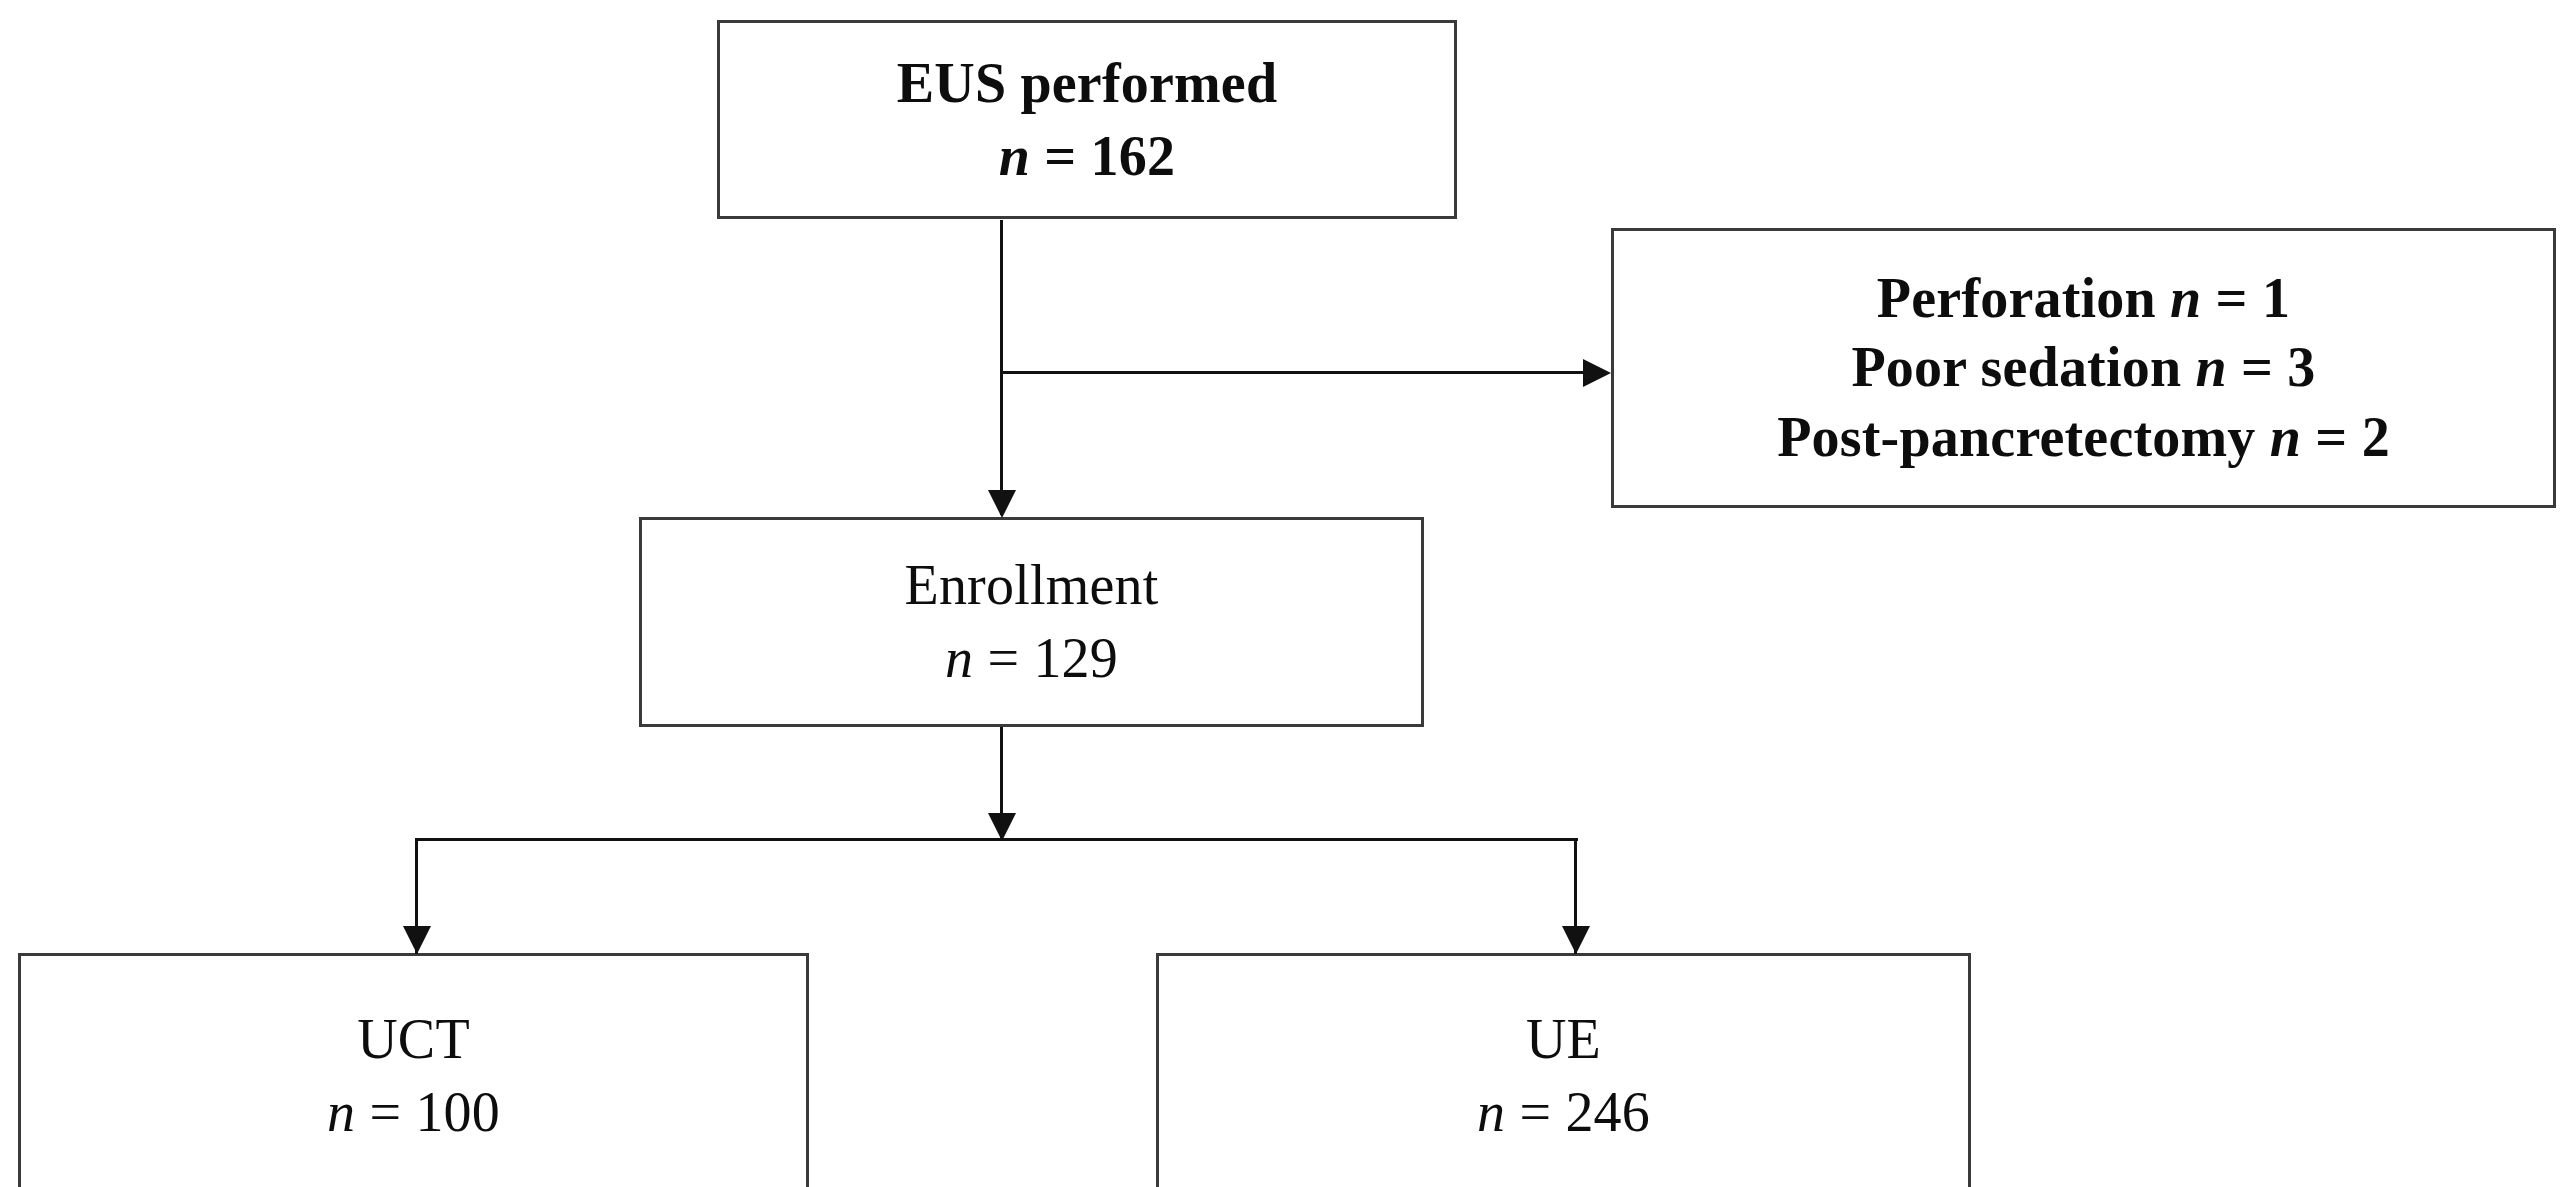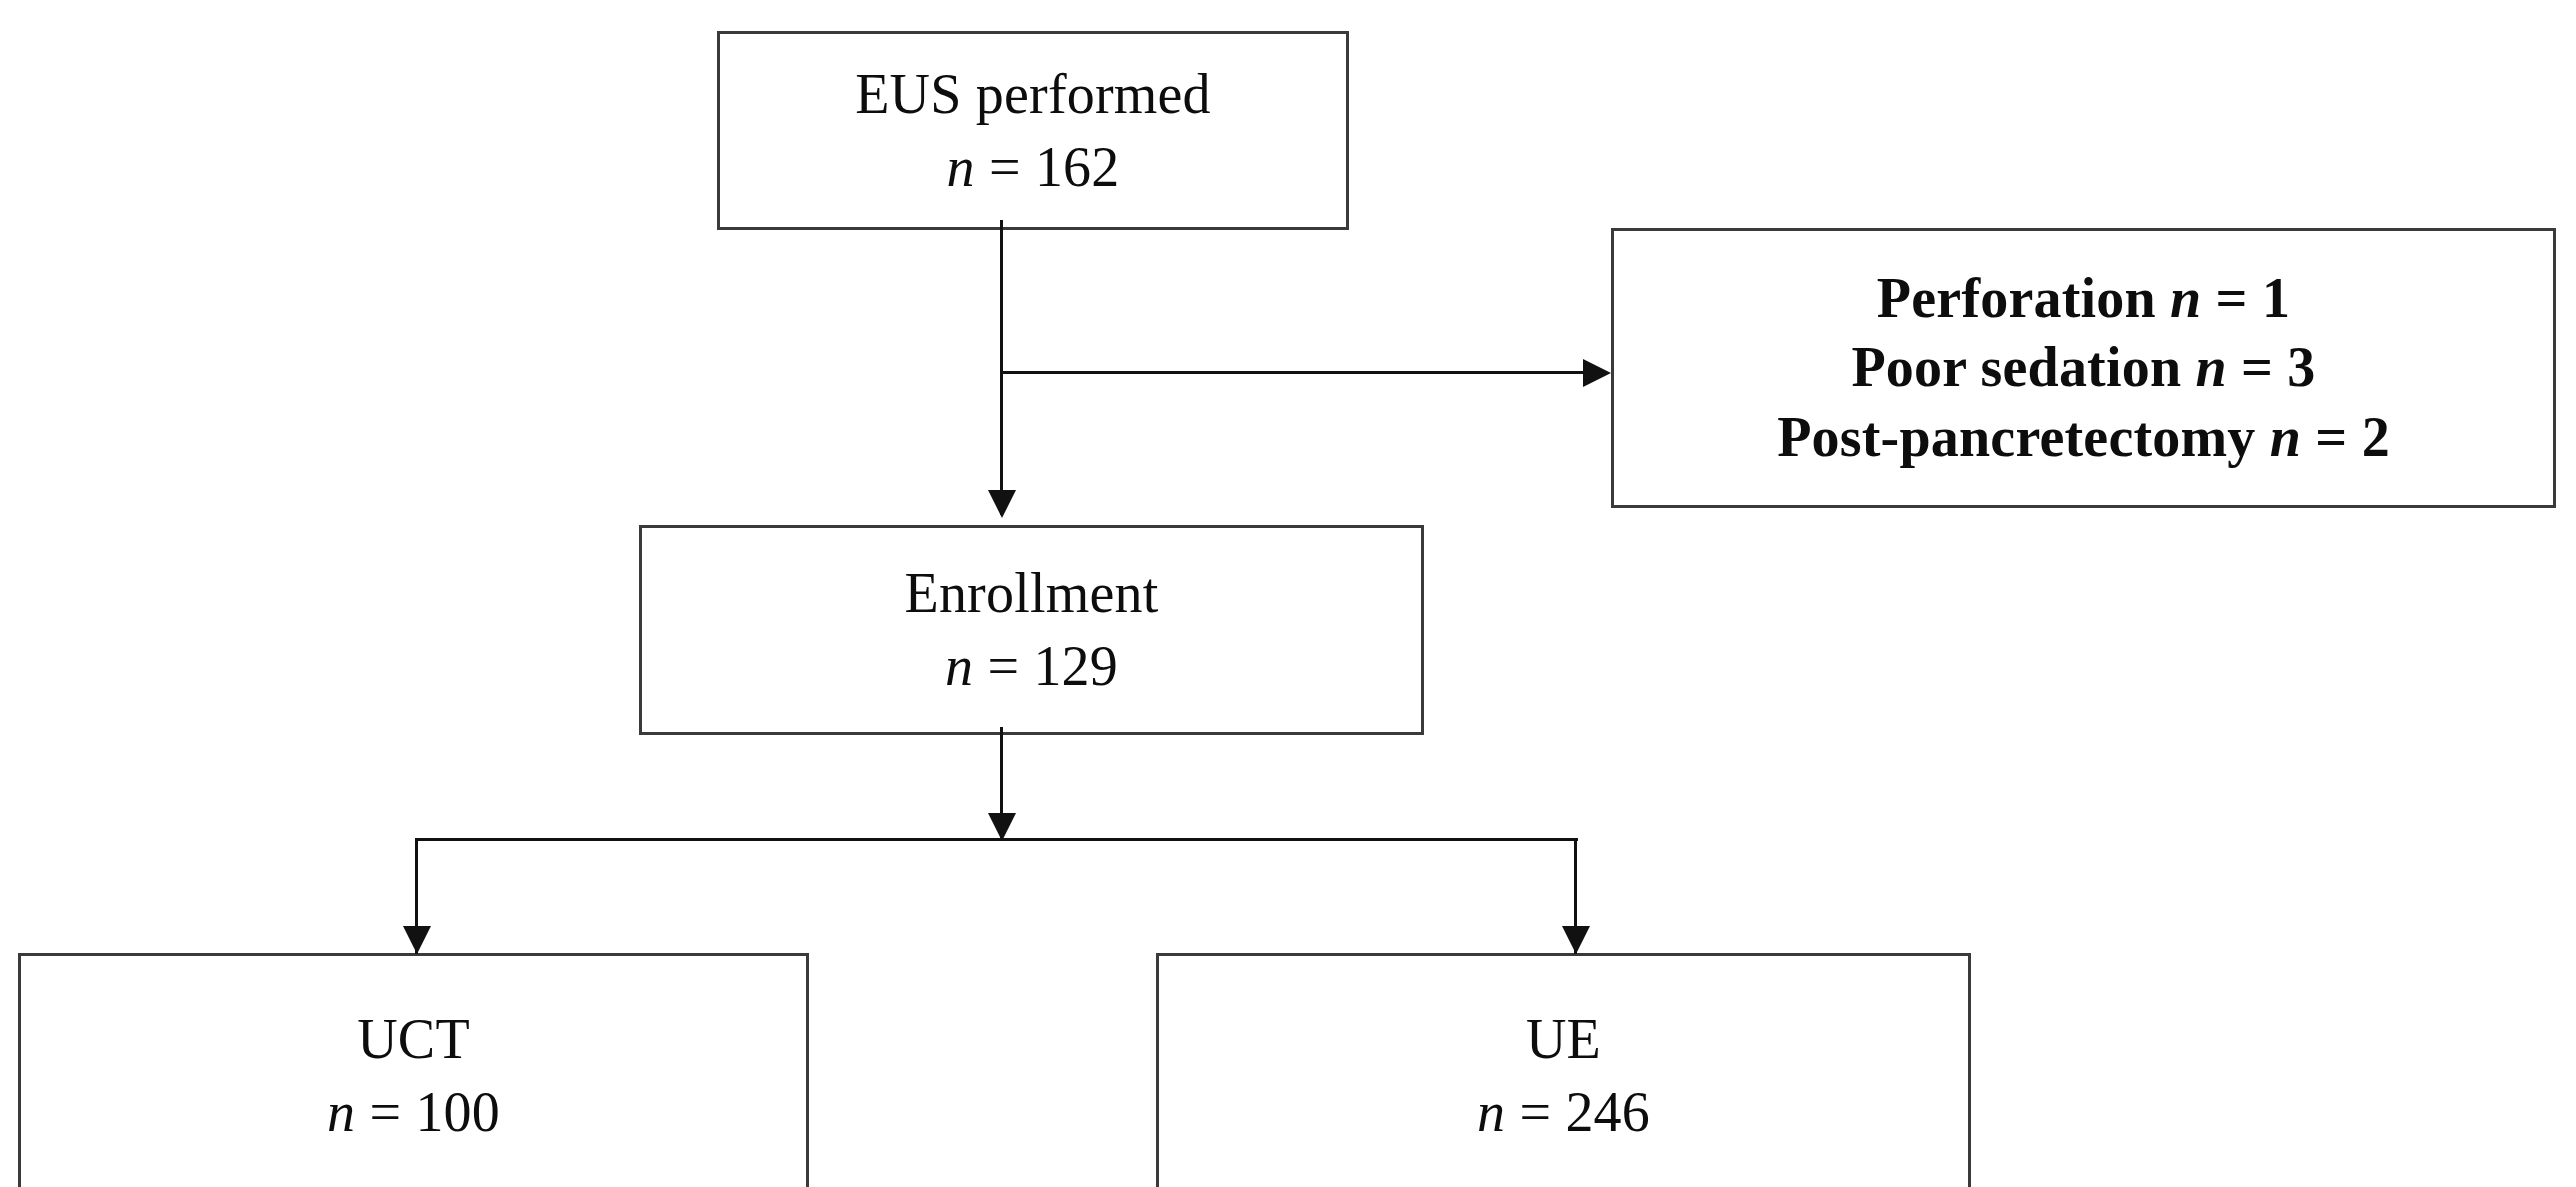--- a/index.html
+++ b/index.html
@@ -35,23 +35,23 @@
     font-size: 56px;
     letter-spacing: 0.2px;
   }
   .node.tall .line { line-height: 1.24; font-weight: bold; }
   .ital {
     font-style: italic;
     font-family: "Liberation Serif", "DejaVu Serif", serif;
   }
 
   
-  #node-eus        { left: 717px;  top: 31px;   width: 632px;  height: 199px; }
+  #node-eus        { left: 717px;  top: 20px;   width: 740px;  height: 199px; font-weight: bold; }
   #node-exclusions { left: 1611px; top: 228px;  width: 945px; height: 280px; }
-  #node-enrollment { left: 639px;  top: 517px;  width: 785px;  height: 210px; margin-top: 8px; }
+  #node-enrollment { left: 639px;  top: 517px;  width: 785px;  height: 210px; }
   #node-uct        { left: 18px;   top: 953px; width: 791px;  height: 246px; }
   #node-ue         { left: 1156px; top: 953px; width: 815px;  height: 246px; }
 
   
   .conn-v {
     position: absolute;
     width: 3.3px;
     background: #111111;
   }
   .conn-h {

